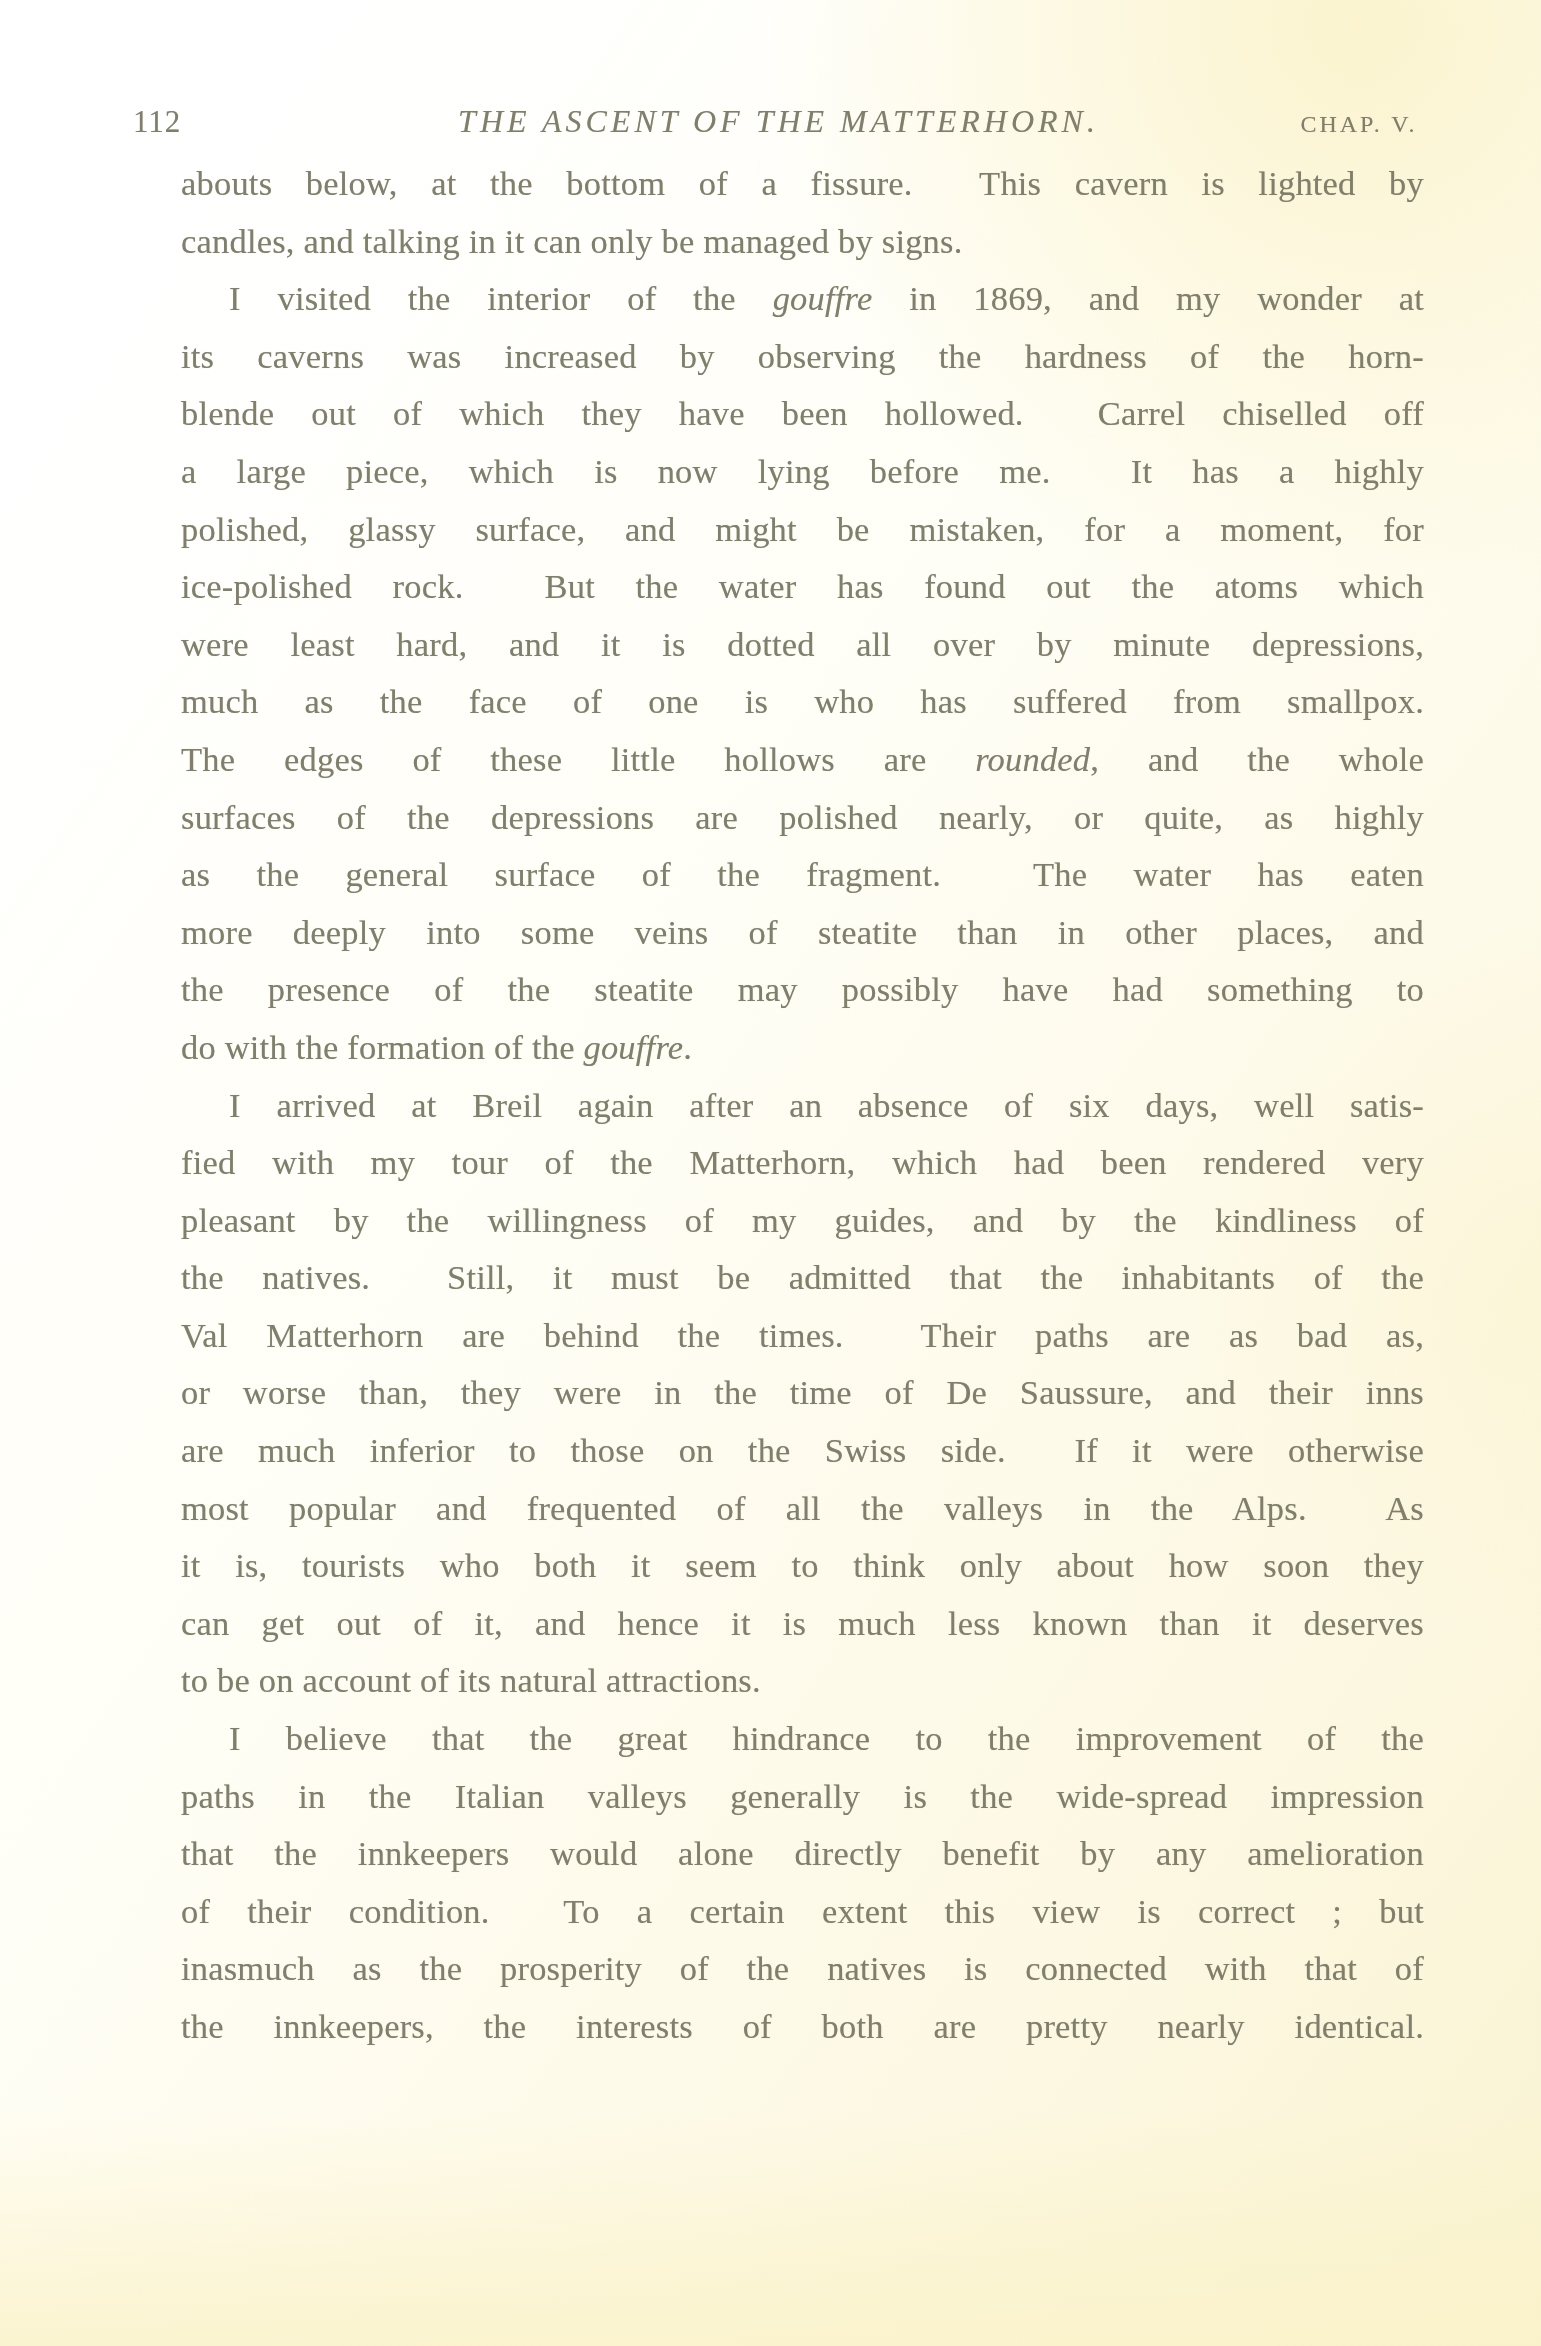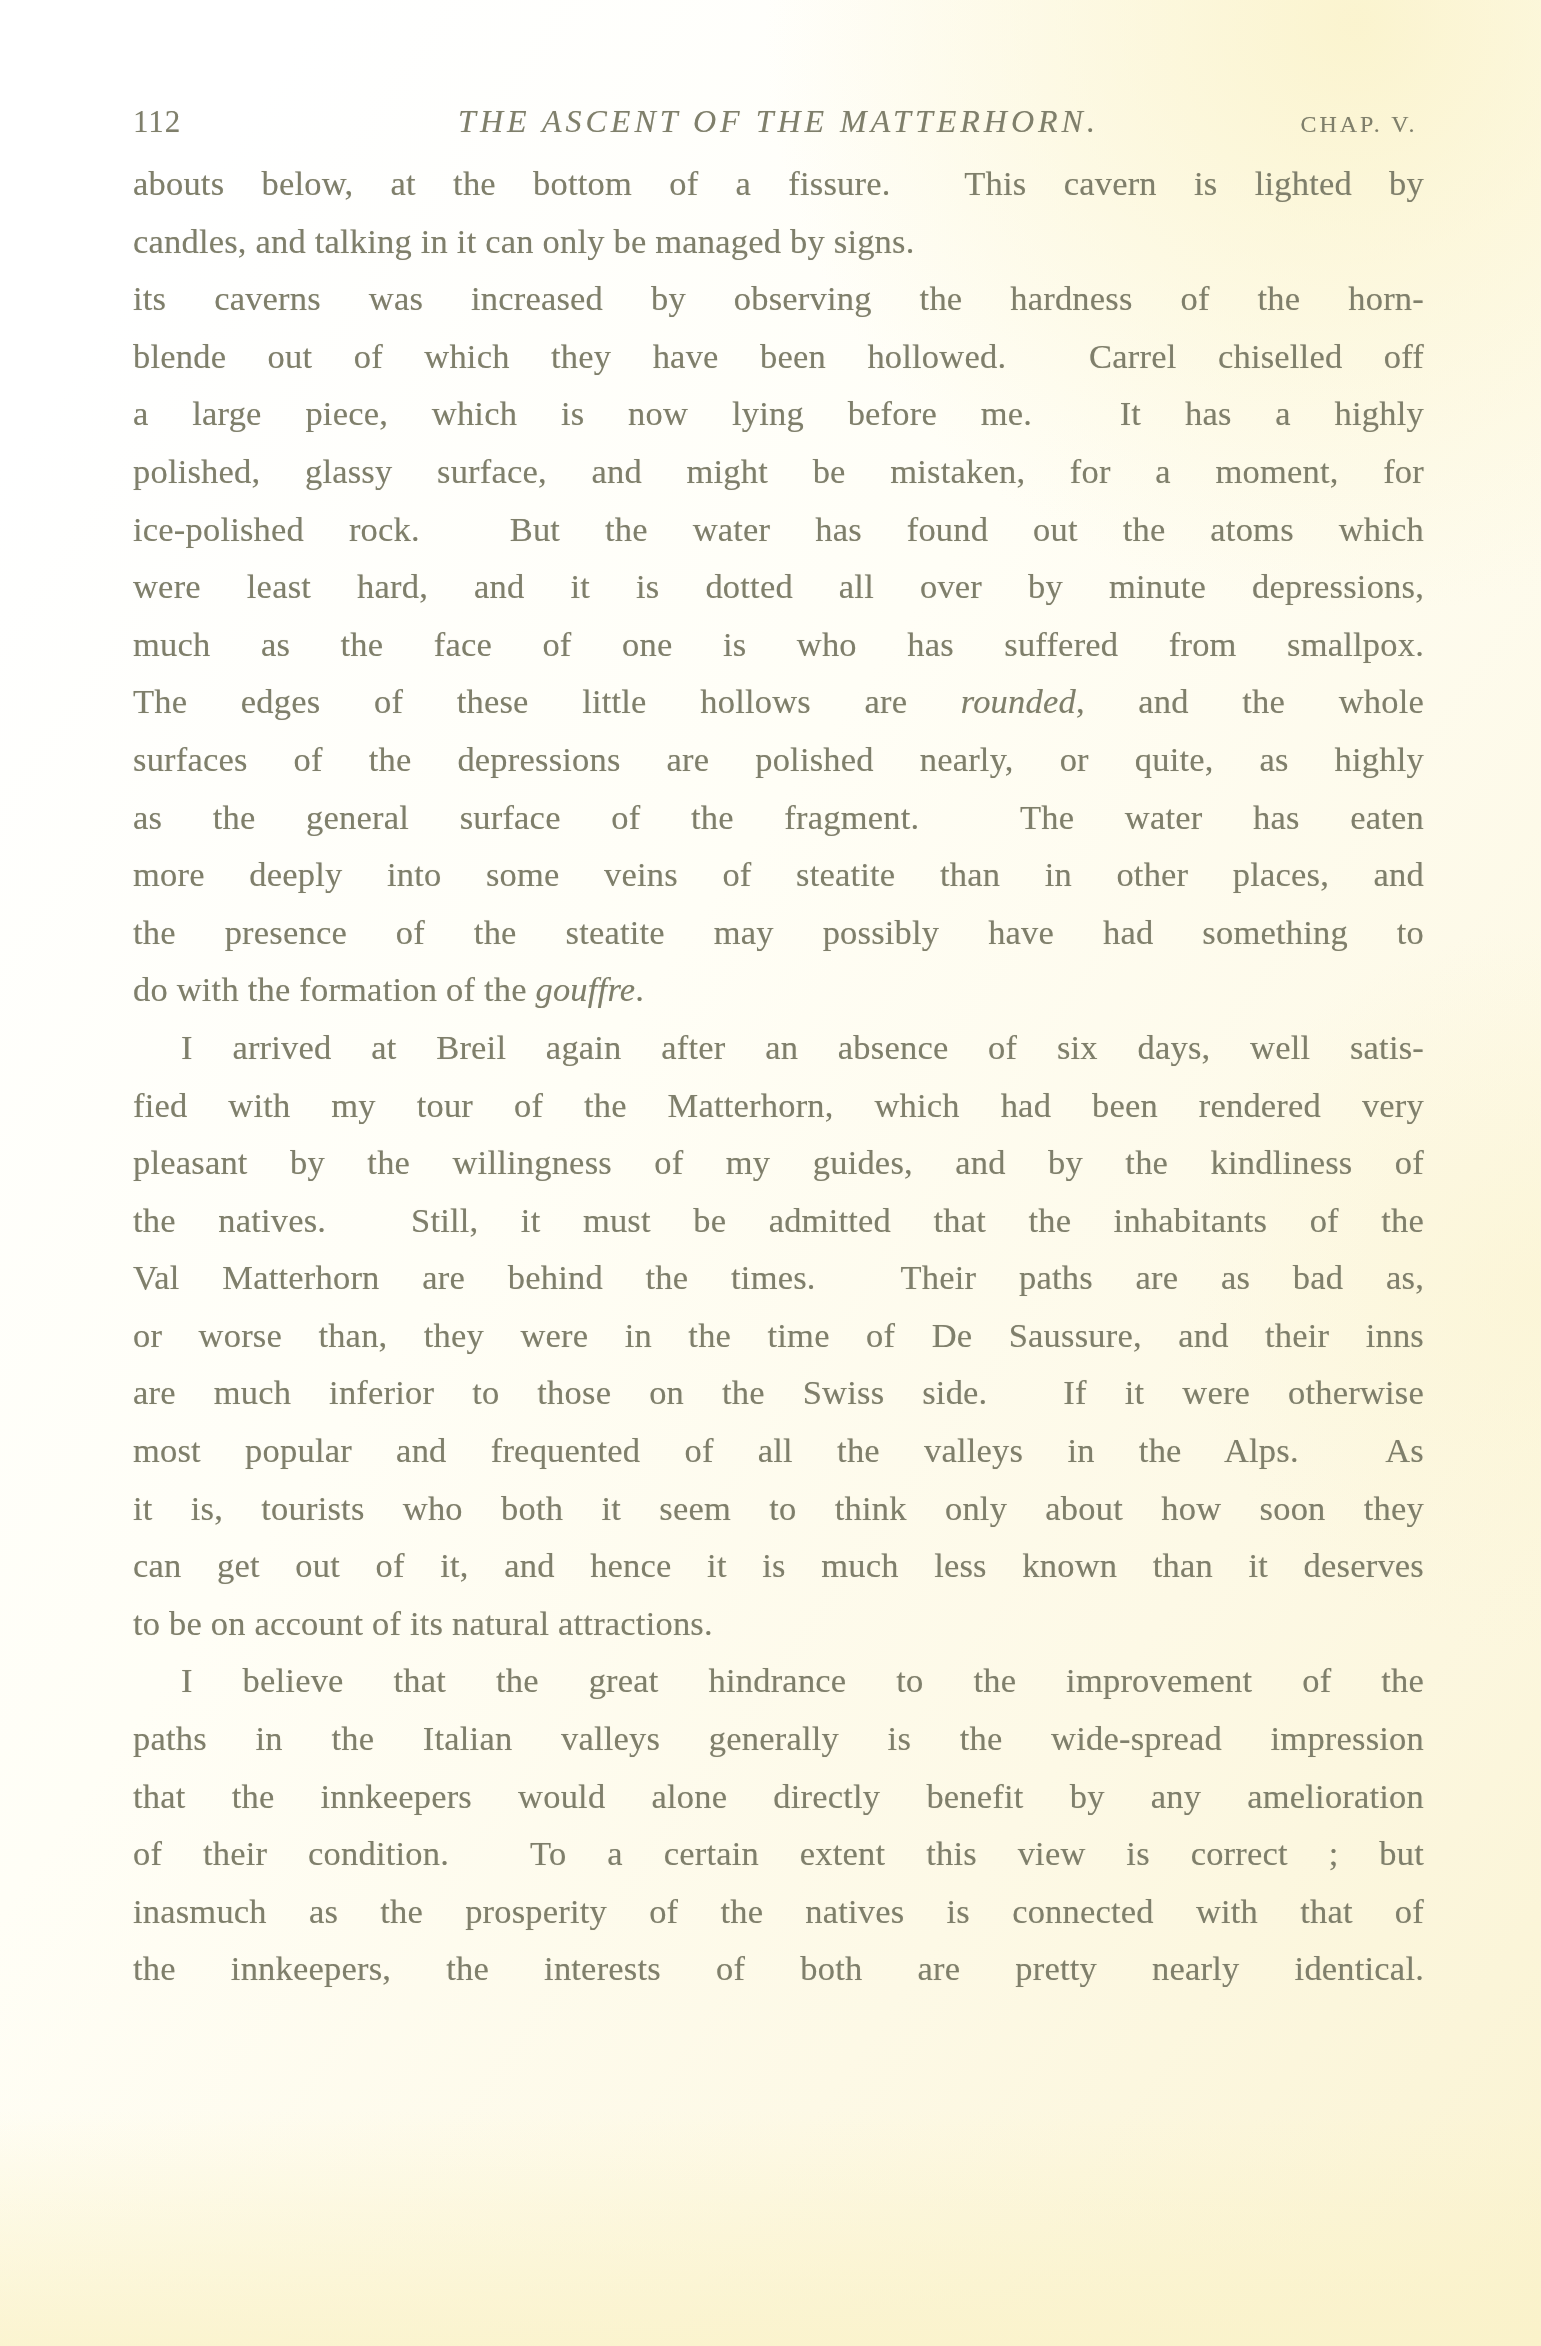--- a/index.html
+++ b/index.html
@@ -58,40 +58,42 @@
     font-size: 34.5px;
     line-height: 57.6px;
     letter-spacing: 0.2px;
   }
   .paragraph { margin: 0; }
   .line {
     text-align: justify;
     text-align-last: justify;
     -moz-text-align-last: justify;
     white-space: pre-wrap;
+    margin-left: 48px;
   }
   .line.short { text-align-last: left; -moz-text-align-last: left; }
   .line.indent { text-indent: 48px; }
 </style>
 </head>
 <body>
 
 <div class="page">
   <div class="running-head">
     <span class="page-number">112</span>
     <span class="running-title">THE ASCENT OF THE MATTERHORN.</span>
     <span class="chapter-label">CHAP. V.</span>
   </div>
 
   <div class="text-block">
       <div class="paragraph">
         <div class="line">abouts below, at the bottom of a fissure.  This cavern is lighted by</div>
         <div class="line short">candles, and talking in it can only be managed by signs.</div>
       </div>
       <div class="paragraph">
+        <div class="line indent">I visited the interior of the <i>gouffre</i> in 1869, and my wonder at</div>
         <div class="line">its caverns was increased by observing the hardness of the horn-</div>
         <div class="line">blende out of which they have been hollowed.  Carrel chiselled off</div>
         <div class="line">a large piece, which is now lying before me.  It has a highly</div>
         <div class="line">polished, glassy surface, and might be mistaken, for a moment, for</div>
         <div class="line">ice-polished rock.  But the water has found out the atoms which</div>
         <div class="line">were least hard, and it is dotted all over by minute depressions,</div>
         <div class="line">much as the face of one is who has suffered from smallpox.</div>
         <div class="line">The edges of these little hollows are <i>rounded</i>, and the whole</div>
         <div class="line">surfaces of the depressions are polished nearly, or quite, as highly</div>
         <div class="line">as the general surface of the fragment.  The water has eaten</div>

